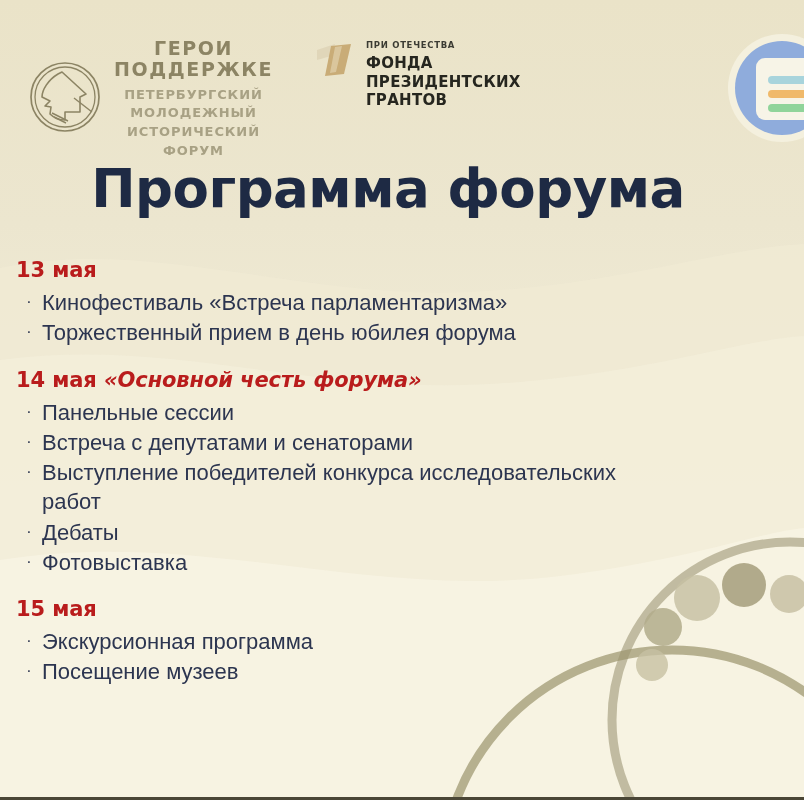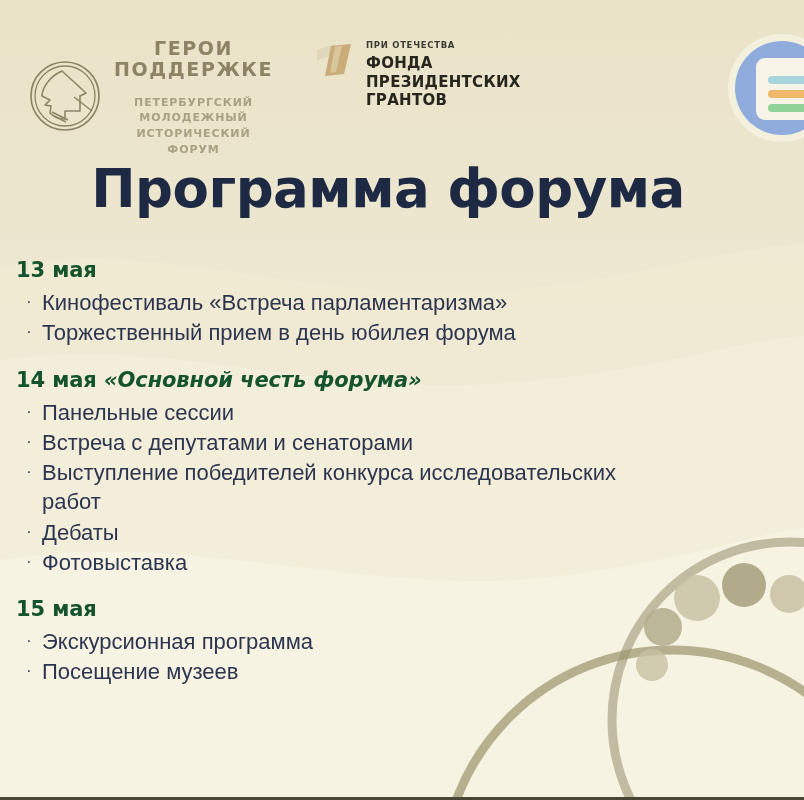--- a/index.html
+++ b/index.html
@@ -66,23 +66,23 @@
   .heroes-line2 {
     font-family: "DejaVu Sans", sans-serif;
     font-weight: bold;
     font-size: 19px;
     letter-spacing: 1.6px;
     color: #8C8464;
     line-height: 1.12;
   }
 
   .heroes-sub {
-    margin-top: 14px;
-    font-family: "DejaVu Sans", sans-serif;
-    font-size: 11px;
+    margin-top: 5px;
+    font-family: "DejaVu Sans", sans-serif;
+    font-size: 13px;
     font-weight: bold;
     letter-spacing: 0.9px;
     line-height: 1.45;
     color: #A8A184;
     text-transform: uppercase;
   }
 
   .brand-grants {
     display: flex;
     align-items: flex-start;
@@ -153,21 +153,21 @@
     z-index: 5;
   }
 
   .day-block { margin-bottom: 20px; }
   .day-block:last-child { margin-bottom: 0; }
 
   .day-heading {
     font-family: "DejaVu Sans", sans-serif;
     font-weight: bold;
     font-size: 21px;
-    color: #14532d;
+    color: #b91c1c;
     margin-bottom: 6px;
     letter-spacing: -0.1px;
   }
 
   .day-heading .day-subtitle {
     font-style: italic;
     font-weight: bold;
   }
 
   .item-list { list-style: none; }

